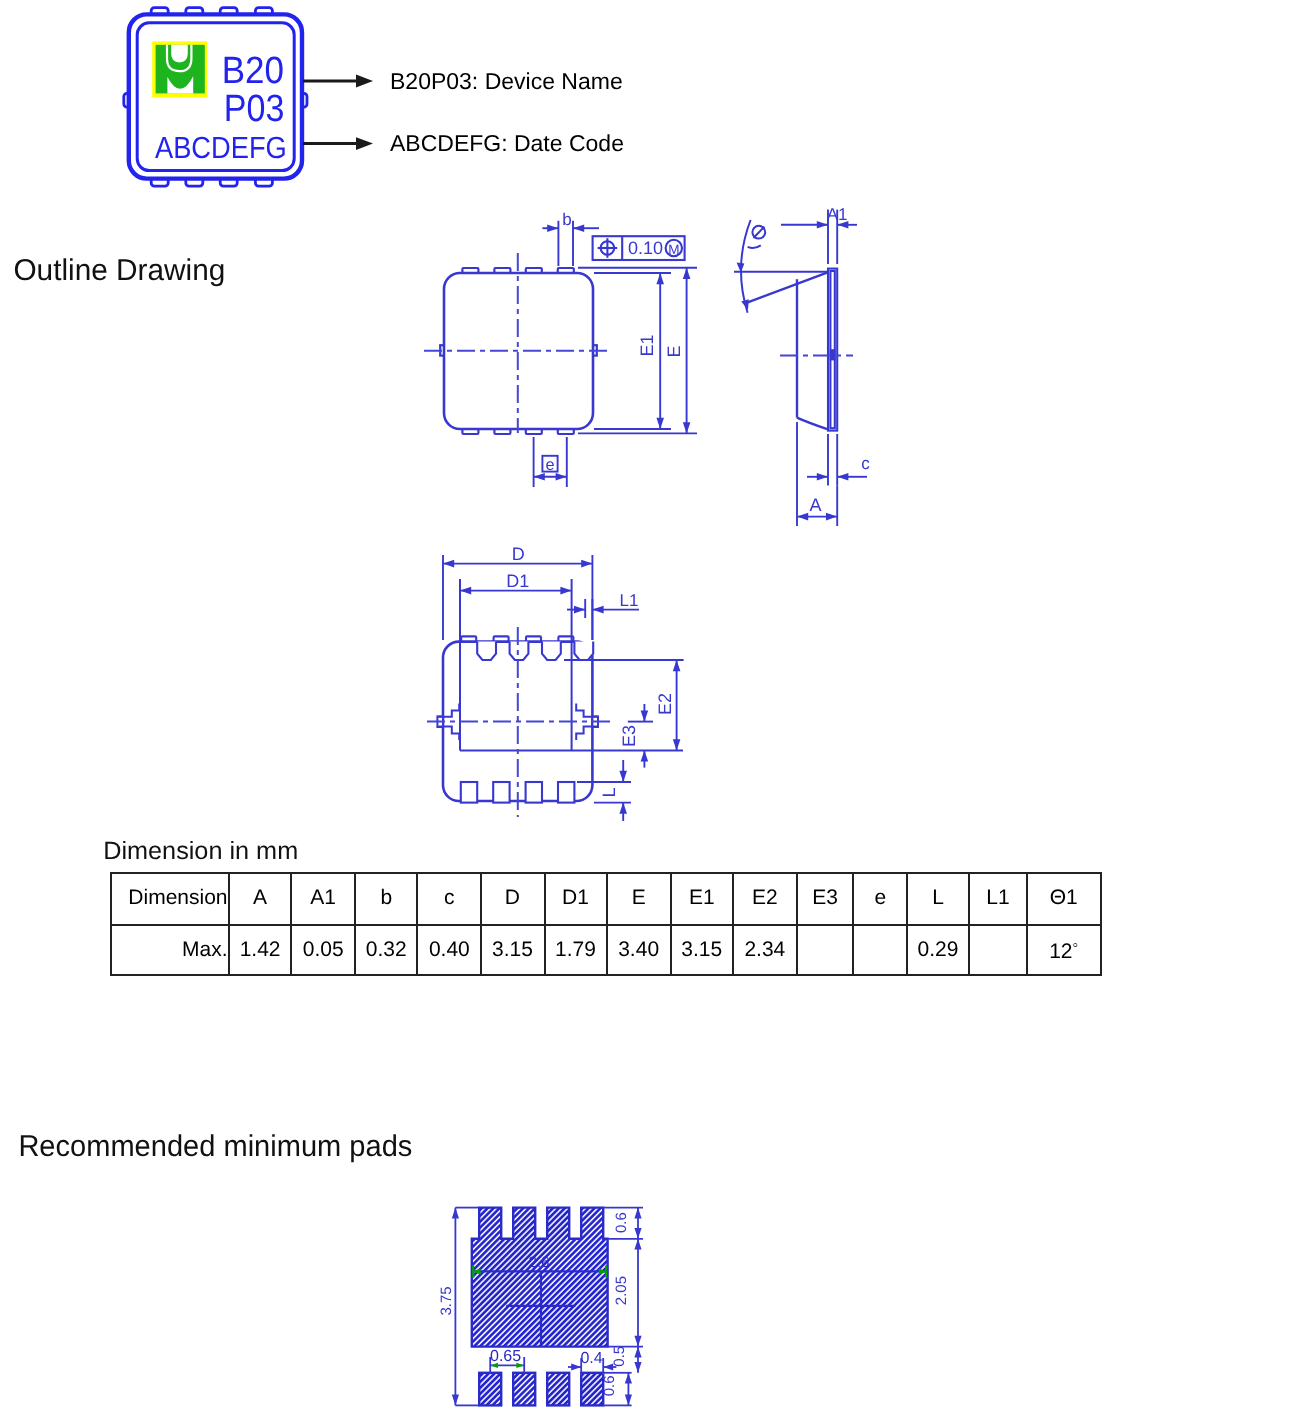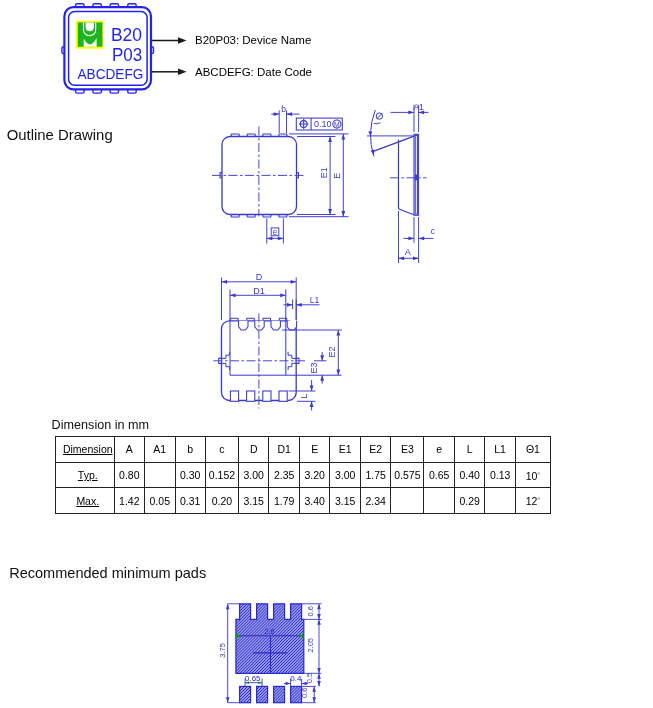--- a/index.html
+++ b/index.html
@@ -3,21 +3,21 @@
 <meta charset="utf-8">
 <style>
   html,body{margin:0;padding:0;background:#fff;}
   #page{position:relative;width:551px;height:708px;background:#fff;overflow:hidden;
         font-family:"Liberation Sans",sans-serif;}
   svg text{font-family:"Liberation Sans",sans-serif;}
   #dimtable{position:absolute;left:55px;top:436px;}
   #dimtable table{border-collapse:collapse;table-layout:fixed;}
   #dimtable td{border:1px solid #222;font-size:10.5px;color:#000;text-align:center;
                height:24.7px;padding:0;overflow:hidden;}
-  #dimtable td.l{text-align:center;padding-left:6px;text-decoration:underline;}
+  #dimtable td.l{text-align:right;padding-left:6px;}
   sup.dg{font-size:8px;vertical-align:4px;}
 </style>
 </head>
 <body>
 <div id="page">
 <svg width="653" height="708" viewBox="0 0 653 708" style="position:absolute;left:0;top:0;">
 <defs>
 <pattern id="hatch" width="2.1" height="2.1" patternUnits="userSpaceOnUse" patternTransform="rotate(-45)">
   <rect width="2.1" height="2.1" fill="#ffffff"></rect>
   <line x1="0" y1="1.05" x2="2.1" y2="1.05" stroke="#2525d0" stroke-width="1.35"></line>
@@ -402,42 +402,25 @@
             <td>E</td>
             <td>E1</td>
             <td>E2</td>
             <td>E3</td>
             <td>e</td>
             <td>L</td>
             <td>L1</td>
             <td>Θ1</td>
           </tr>
 <tr>
-            <td class="l">Typ.</td>
-            <td>0.80</td>
-            <td></td>
-            <td>0.30</td>
-            <td>0.152</td>
-            <td>3.00</td>
-            <td>2.35</td>
-            <td>3.20</td>
-            <td>3.00</td>
-            <td>1.75</td>
-            <td>0.575</td>
-            <td>0.65</td>
-            <td>0.40</td>
-            <td>0.13</td>
-            <td>10<sup class="dg">◦</sup></td>
-          </tr>
-<tr>
             <td class="l">Max.</td>
             <td>1.42</td>
             <td>0.05</td>
-            <td>0.31</td>
-            <td>0.20</td>
+            <td>0.32</td>
+            <td>0.40</td>
             <td>3.15</td>
             <td>1.79</td>
             <td>3.40</td>
             <td>3.15</td>
             <td>2.34</td>
             <td></td>
             <td></td>
             <td>0.29</td>
             <td></td>
             <td>12<sup class="dg">◦</sup></td>

